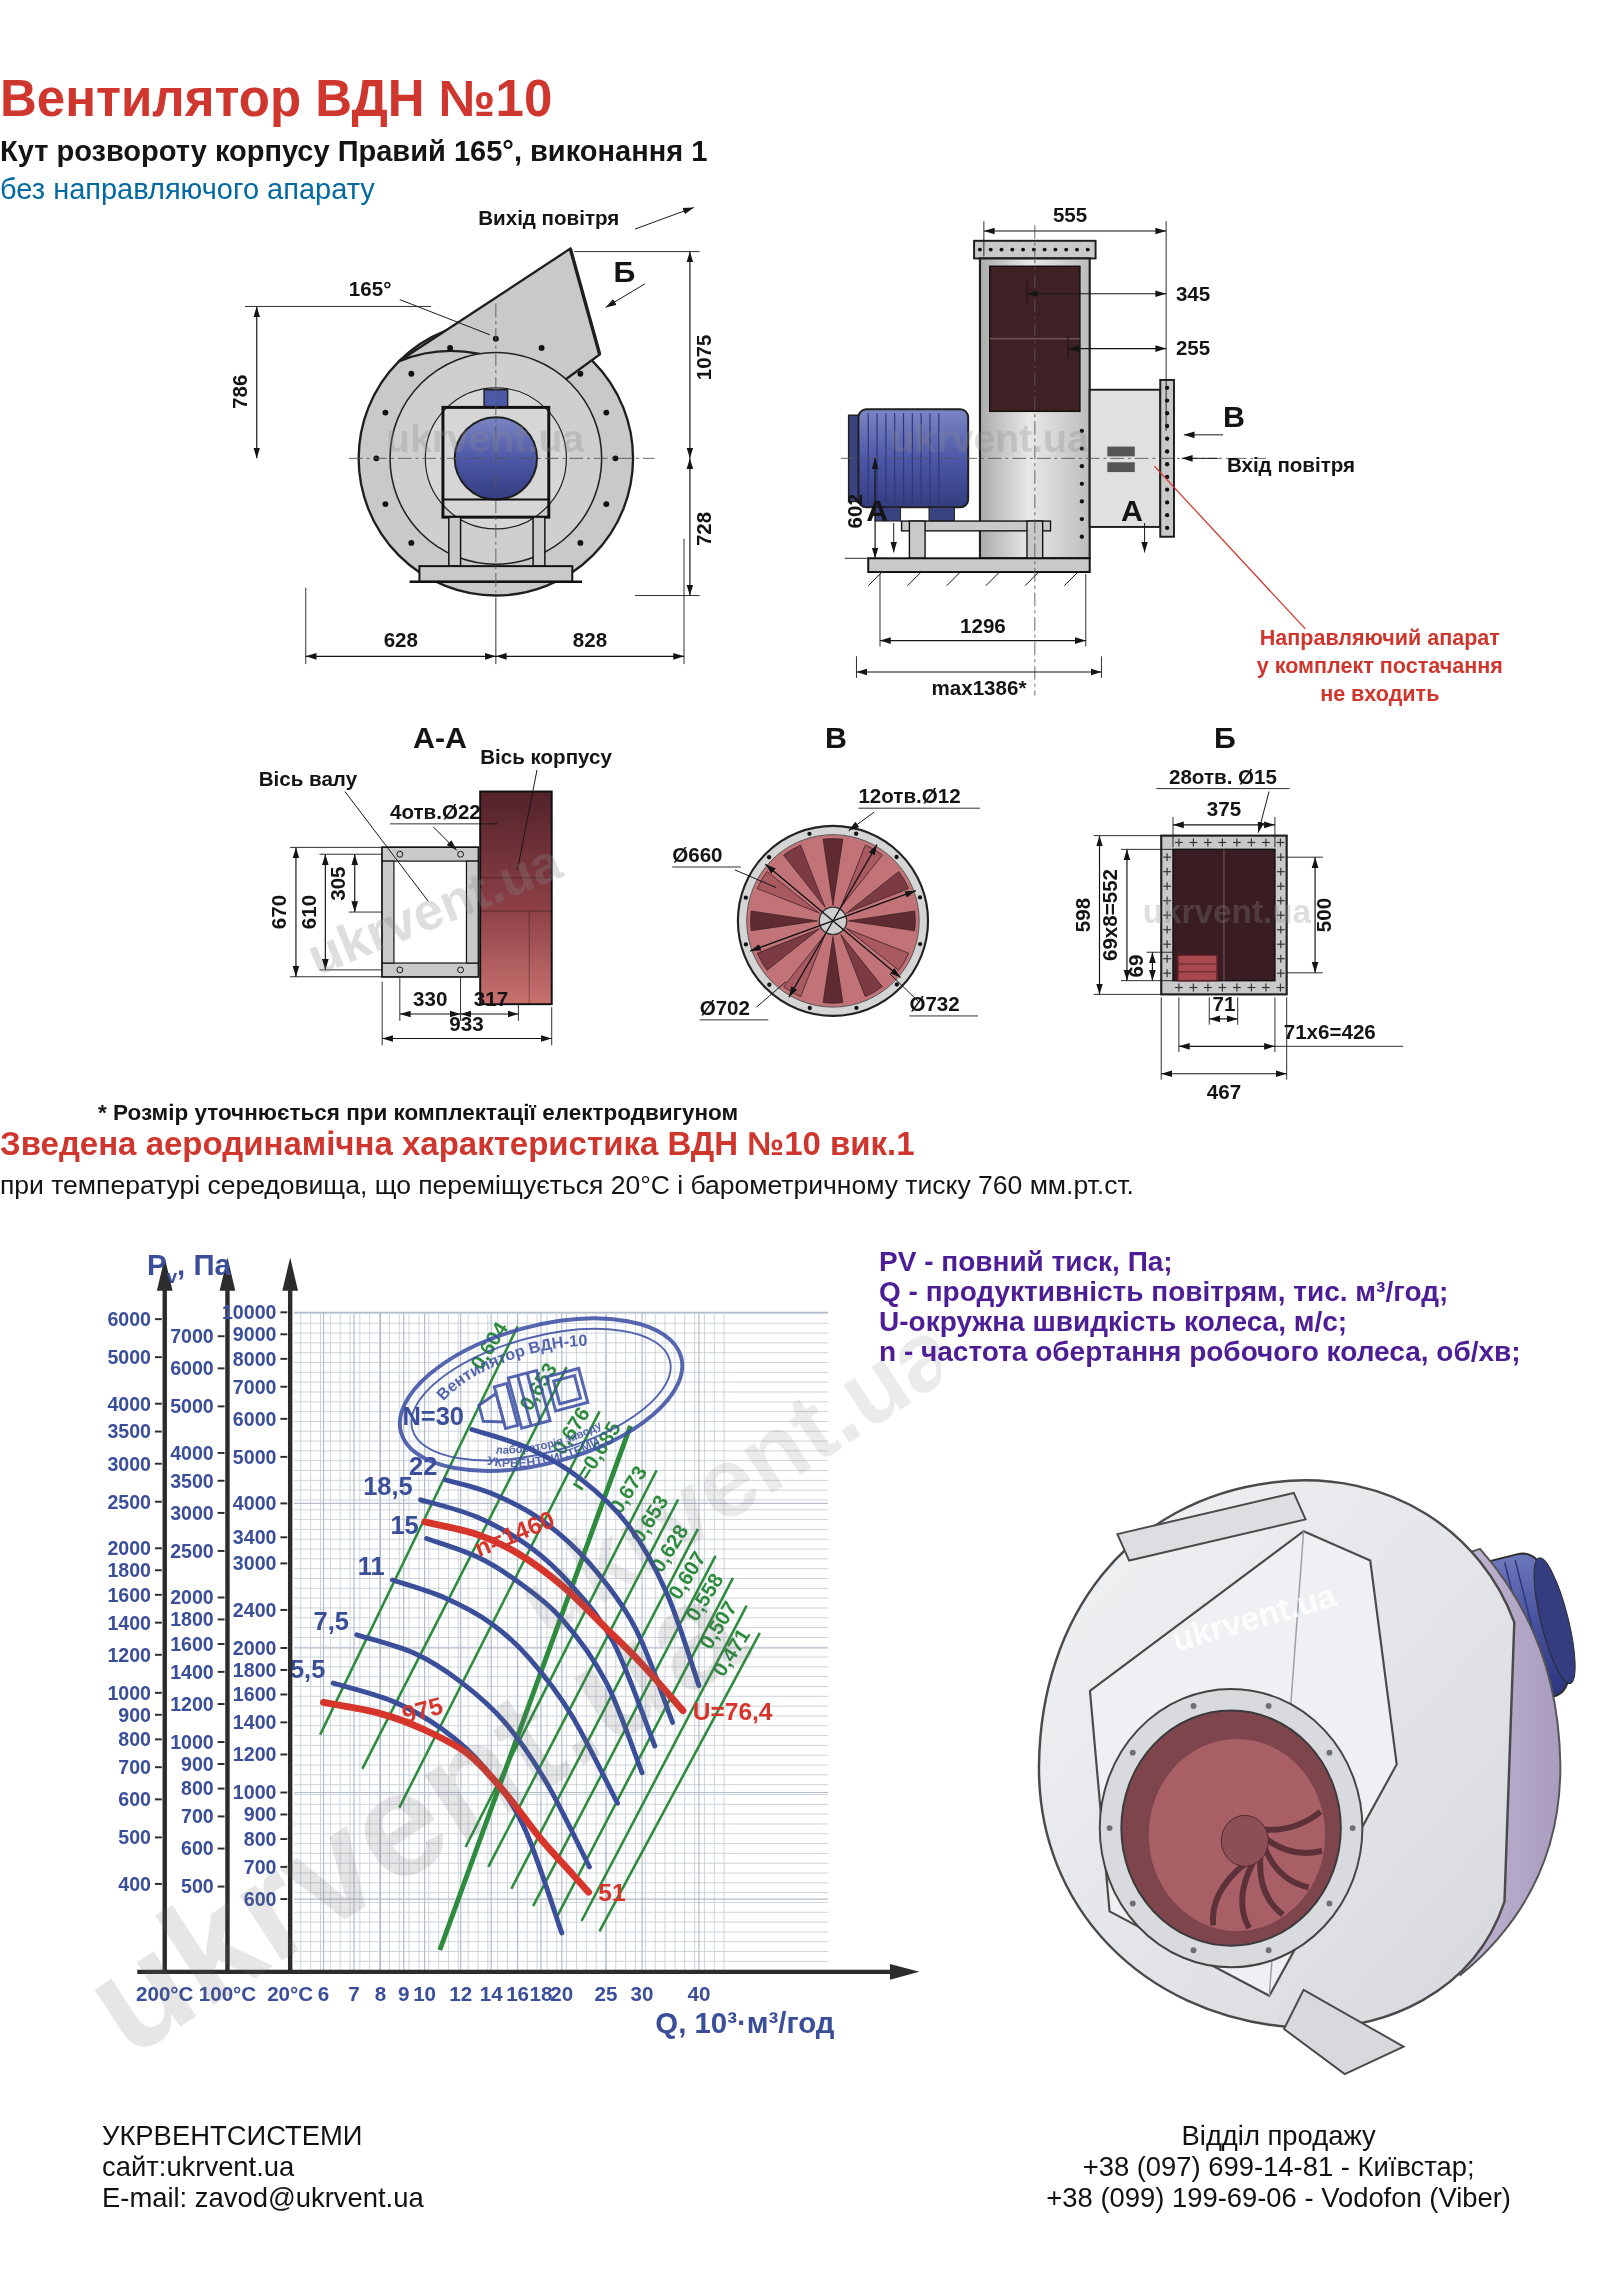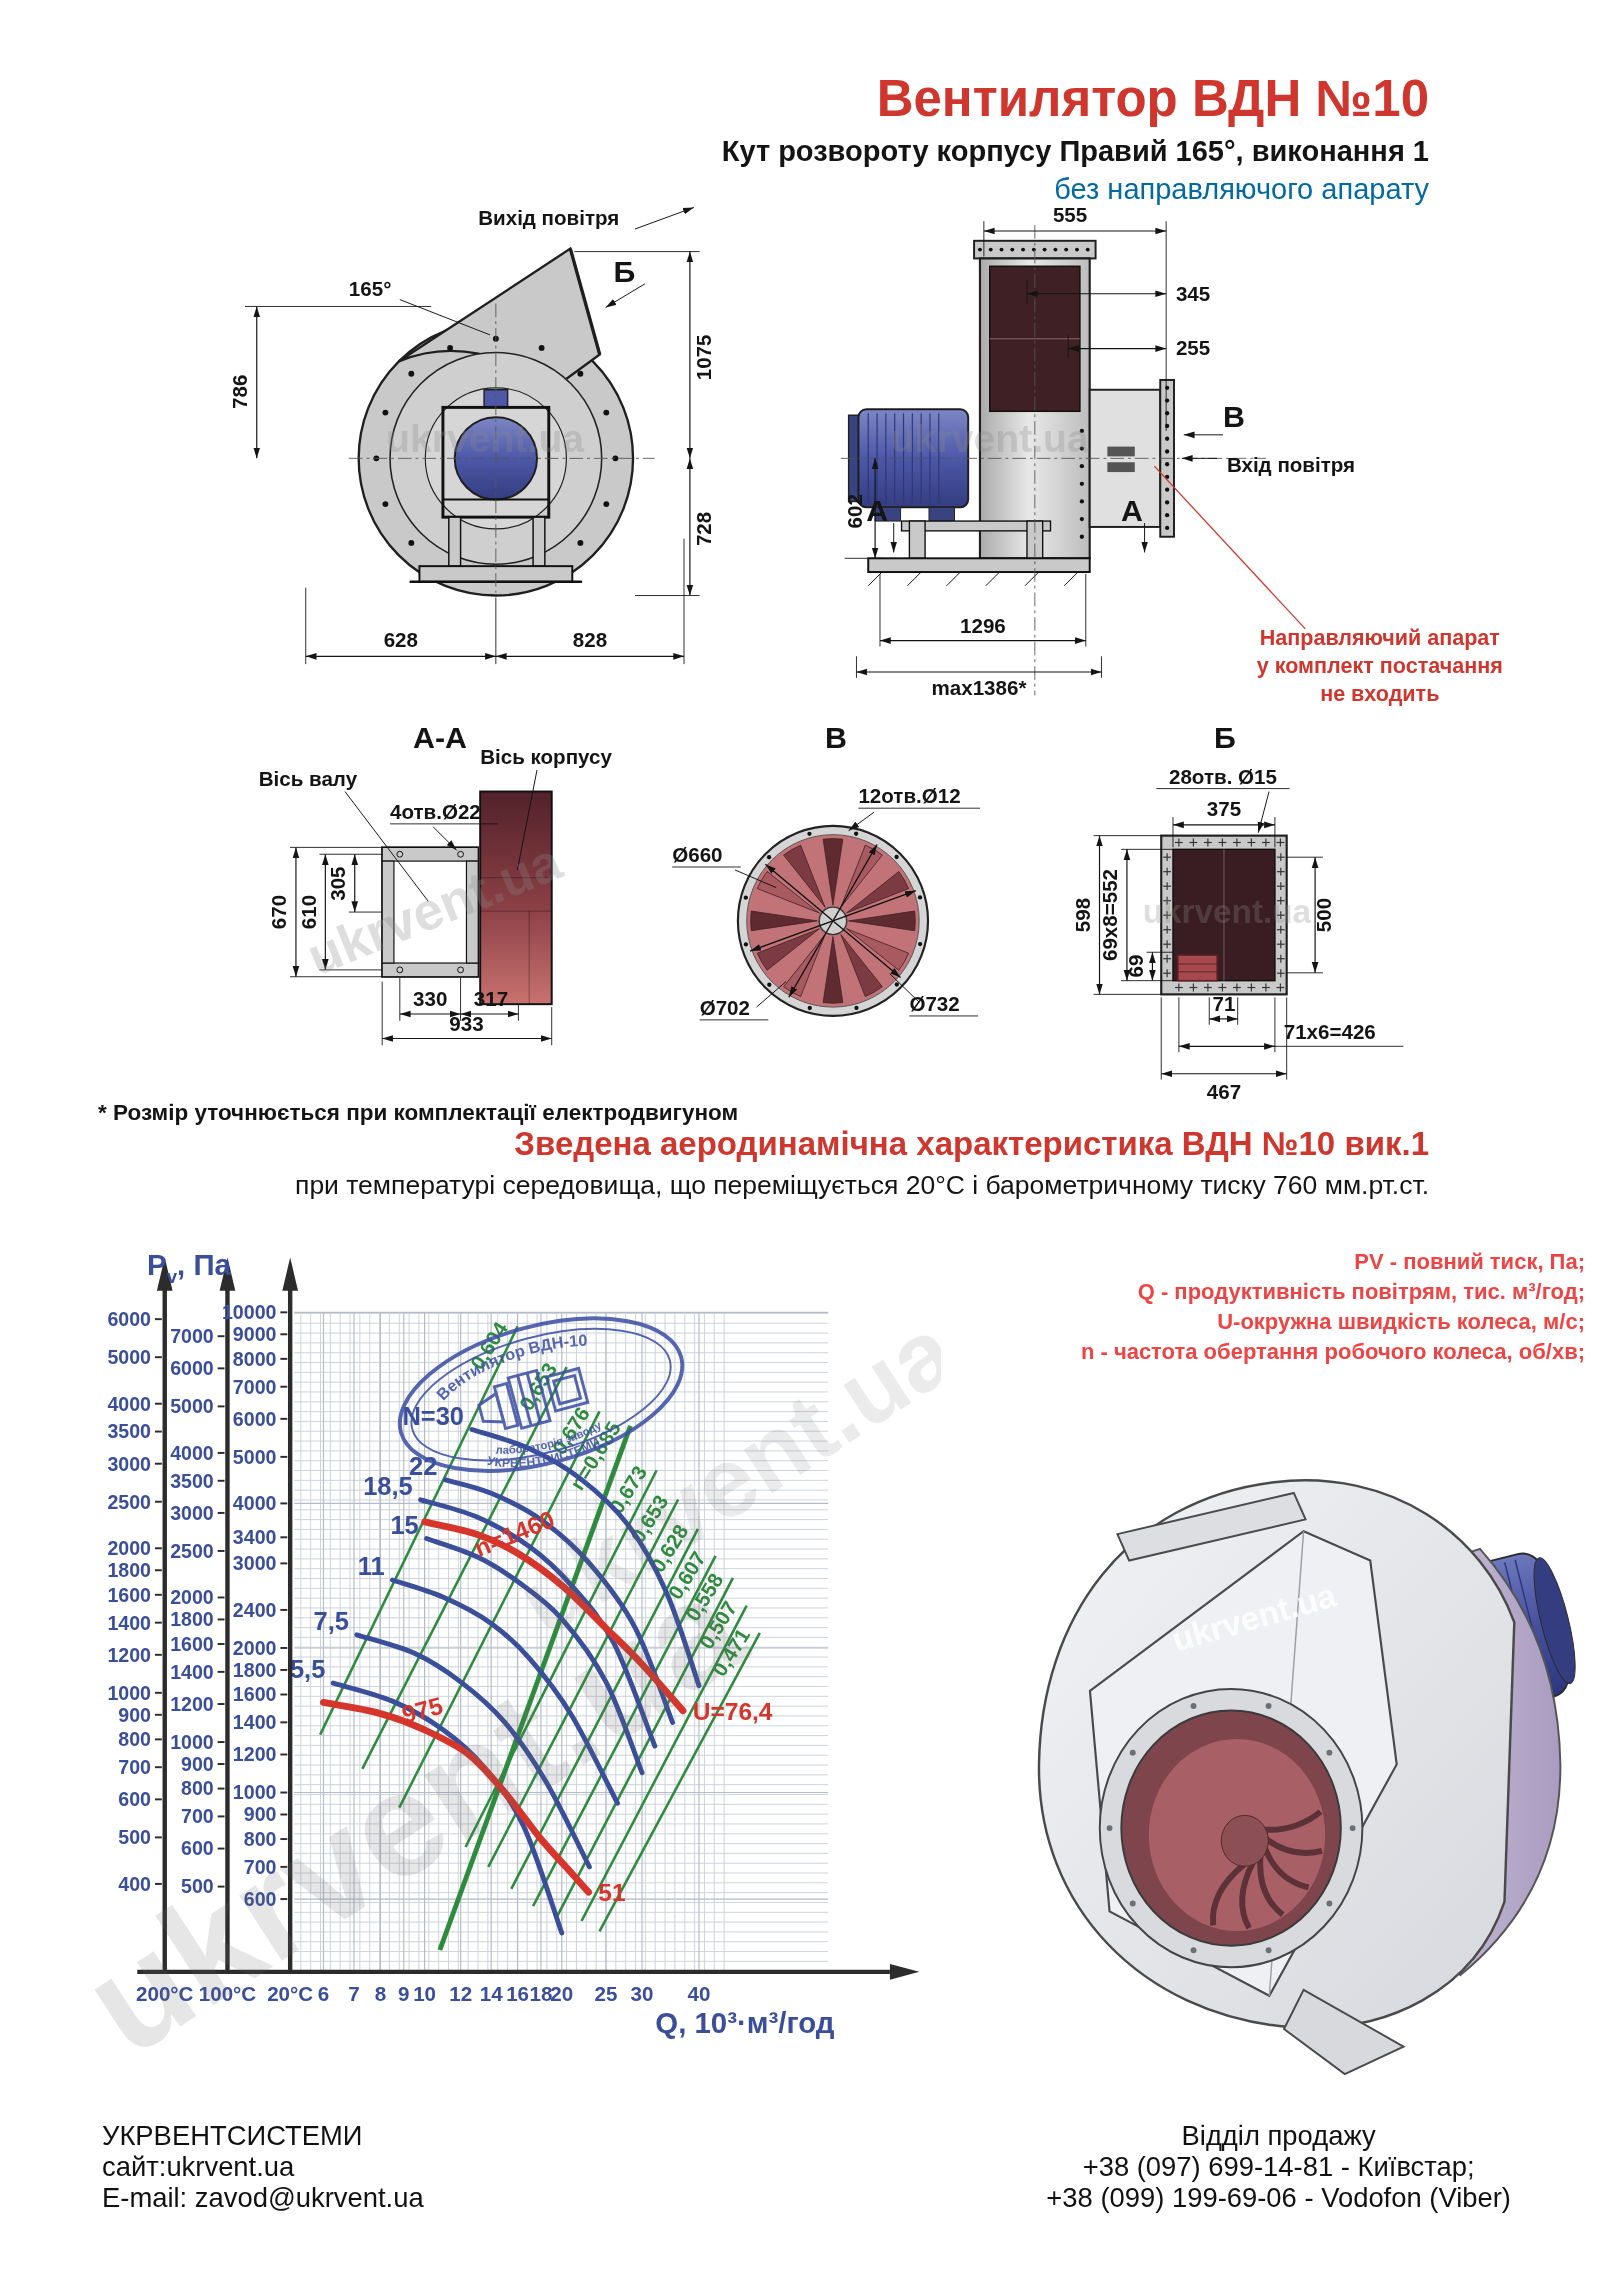--- a/index.html
+++ b/index.html
@@ -1,25 +1,25 @@
 <!DOCTYPE html>
 <html><head>
 <meta charset="utf-8">
 <style>
   html,body{margin:0;padding:0;background:#ffffff;}
   body{width:1613px;height:2293px;position:relative;font-family:"Liberation Sans",sans-serif;overflow:hidden;}
   .abs{position:absolute;}
-  .center{left:0;width:1429px;text-align:right;}
+  .center{left:0;width:1429px;text-align:left;}
   #title{top:69px;font-size:51px;font-weight:bold;color:#cf362e;letter-spacing:0px;}
   #subtitle1{top:135px;font-size:29px;font-weight:bold;color:#141414;}
   #subtitle2{top:173px;font-size:29px;font-weight:normal;color:#0369a1;}
   #footnote{left:98px;top:1100px;font-size:22.5px;font-weight:600;color:#141414;}
   #chart-title{top:1125px;font-size:33px;font-weight:bold;color:#cf362e;}
   #chart-subtitle{top:1170px;font-size:26.5px;font-weight:normal;color:#141414;}
-  #legend{left:879px;top:1247px;width:706px;font-size:22px;font-weight:bold;color:#ef4444;line-height:30px;text-align:right;}
+  #legend{left:879px;top:1247px;width:706px;font-size:28px;font-weight:bold;color:#4c1d95;line-height:30px;}
   #footer-left{left:102px;top:2120px;font-size:27.4px;font-weight:500;color:#111;line-height:31px;}
   #footer-right{right:102px;top:2120px;font-size:27.4px;font-weight:500;color:#111;line-height:31px;text-align:center;}
   svg text{font-family:"Liberation Sans",sans-serif;}
   .dt{font-size:21px;font-weight:bold;fill:#141414;}
   .big{font-size:31px;font-weight:bold;fill:#141414;}
   .dim{stroke:#141414;stroke-width:1.2;fill:none;}
   .ext{stroke:#141414;stroke-width:0.9;fill:none;}
   .lead{stroke:#141414;stroke-width:1;fill:none;}
   .cl{stroke:#555;stroke-width:0.9;fill:none;stroke-dasharray:14 4 3 4;}
   .wm{fill:#8a8a8a;opacity:0.28;font-weight:bold;}

